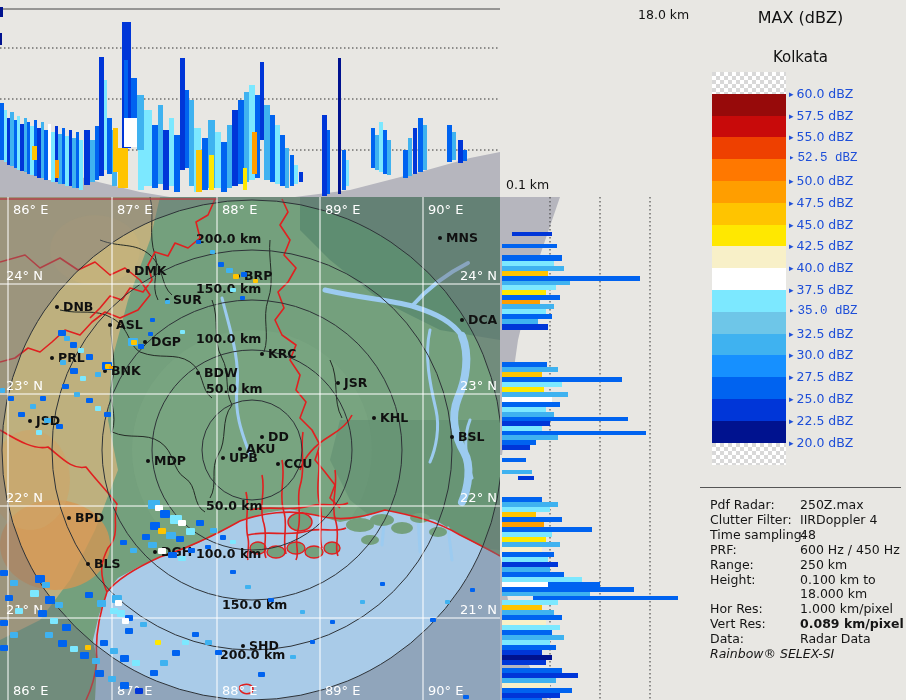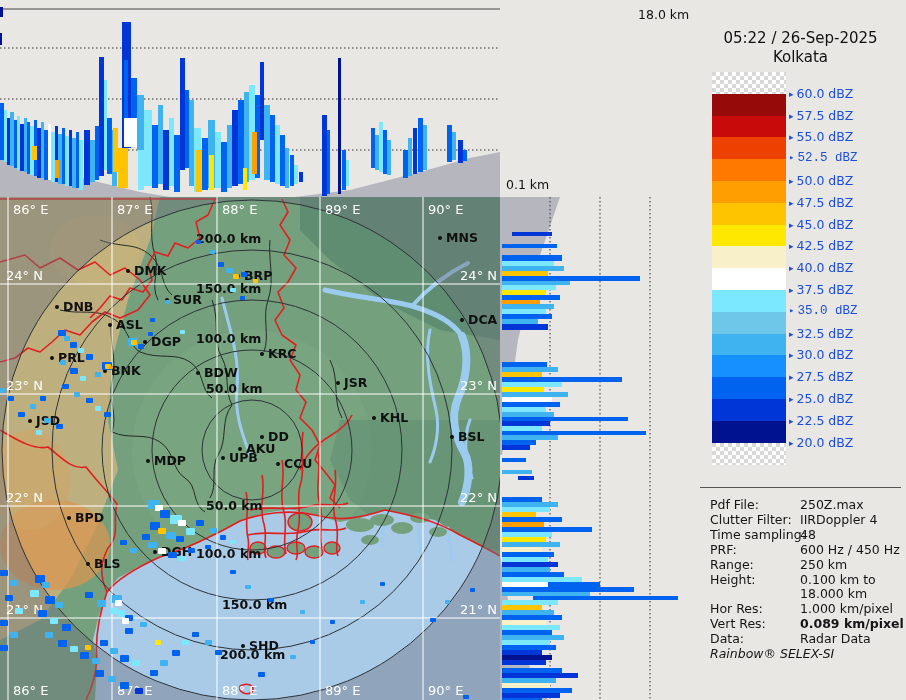--- a/index.html
+++ b/index.html
@@ -539,21 +539,21 @@
           <rect x="502" y="693" width="58" height="5" fill="#0036D8"></rect>
           <rect x="502" y="698" width="40" height="2" fill="#0063F0"></rect>
         </g>
       </svg>
   </div>
 
   <div class="hlabel" id="label-18km">18.0 km</div>
   <div class="hlabel" id="label-01km">0.1 km</div>
 
   <div id="sidebar">
-    <div class="title-line" id="t2">05:22 / 26-Sep-2025</div>
+    <div class="title-line" id="t1">MAX (dBZ)</div>
     <div class="title-line" id="t3">Kolkata</div>
     <div id="legend">
         <div class="band checker" style="top: 72px; height: 22.3px;"></div>
         <div class="band" style="top: 93.8px; height: 22.3px; background: rgb(151, 10, 10);"></div>
         <div class="band" style="top: 115.6px; height: 22.3px; background: rgb(200, 10, 10);"></div>
         <div class="band" style="top: 137.4px; height: 22.3px; background: rgb(238, 64, 0);"></div>
         <div class="band" style="top: 159.2px; height: 22.3px; background: rgb(255, 120, 0);"></div>
         <div class="band" style="top: 181px; height: 22.3px; background: rgb(255, 158, 0);"></div>
         <div class="band" style="top: 202.8px; height: 22.3px; background: rgb(255, 196, 0);"></div>
         <div class="band" style="top: 224.6px; height: 22.3px; background: rgb(255, 232, 0);"></div>
@@ -580,21 +580,21 @@
         <div class="leg-label" style="top: 303.8px; font-family: Liberation Mono, monospace;"><span class="leg-arrow">▸</span>35.0 dBZ</div>
         <div class="leg-label" style="top: 325.6px;"><span class="leg-arrow">▸</span>32.5 dBZ</div>
         <div class="leg-label" style="top: 347.4px;"><span class="leg-arrow">▸</span>30.0 dBZ</div>
         <div class="leg-label" style="top: 369.2px;"><span class="leg-arrow">▸</span>27.5 dBZ</div>
         <div class="leg-label" style="top: 391px;"><span class="leg-arrow">▸</span>25.0 dBZ</div>
         <div class="leg-label" style="top: 412.8px;"><span class="leg-arrow">▸</span>22.5 dBZ</div>
         <div class="leg-label" style="top: 434.6px;"><span class="leg-arrow">▸</span>20.0 dBZ</div>
       </div>
     <div id="meta-sep"></div>
     <div id="metadata">
-        <div class="meta-label" style="top: 497px;">Pdf File:</div>
+        <div class="meta-label" style="top: 497px;">Pdf Radar:</div>
         <div class="meta-value" style="top: 497px;">250Z.max</div>
         <div class="meta-label" style="top: 511.9px;">Clutter Filter:</div>
         <div class="meta-value" style="top: 511.9px;">IIRDoppler 4</div>
         <div class="meta-label" style="top: 526.8px;">Time sampling:</div>
         <div class="meta-value" style="top: 526.8px;">48</div>
         <div class="meta-label" style="top: 541.7px;">PRF:</div>
         <div class="meta-value" style="top: 541.7px;">600 Hz / 450 Hz</div>
         <div class="meta-label" style="top: 556.6px;">Range:</div>
         <div class="meta-value" style="top: 556.6px;">250 km</div>
         <div class="meta-label" style="top: 571.5px;">Height:</div>

